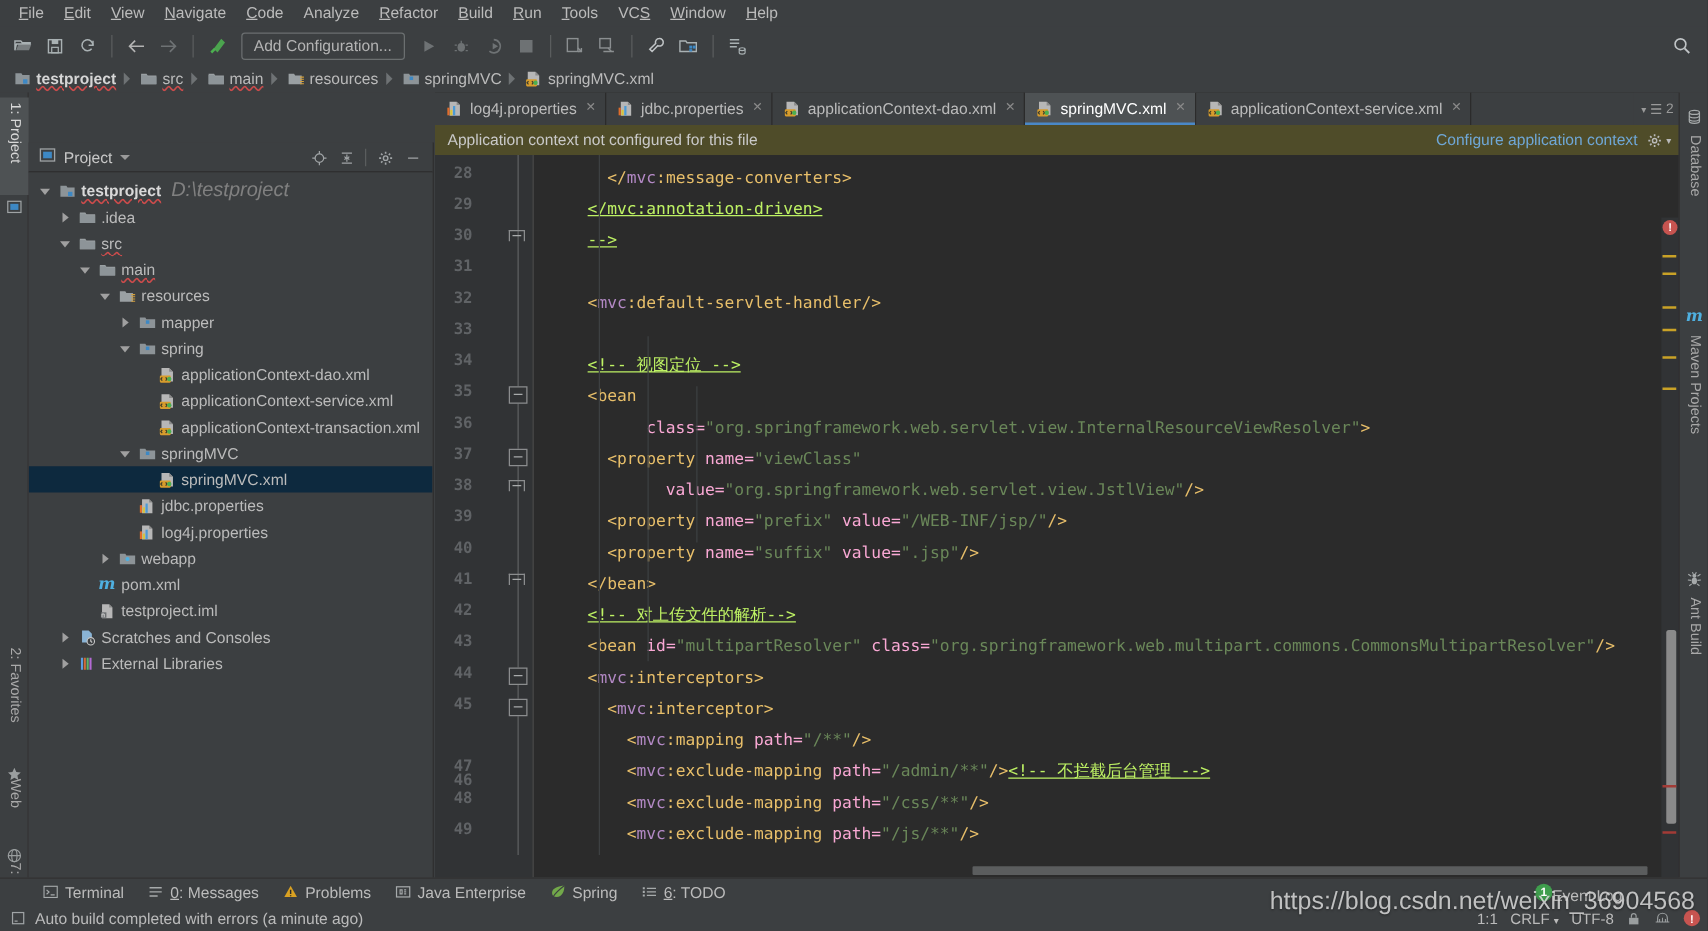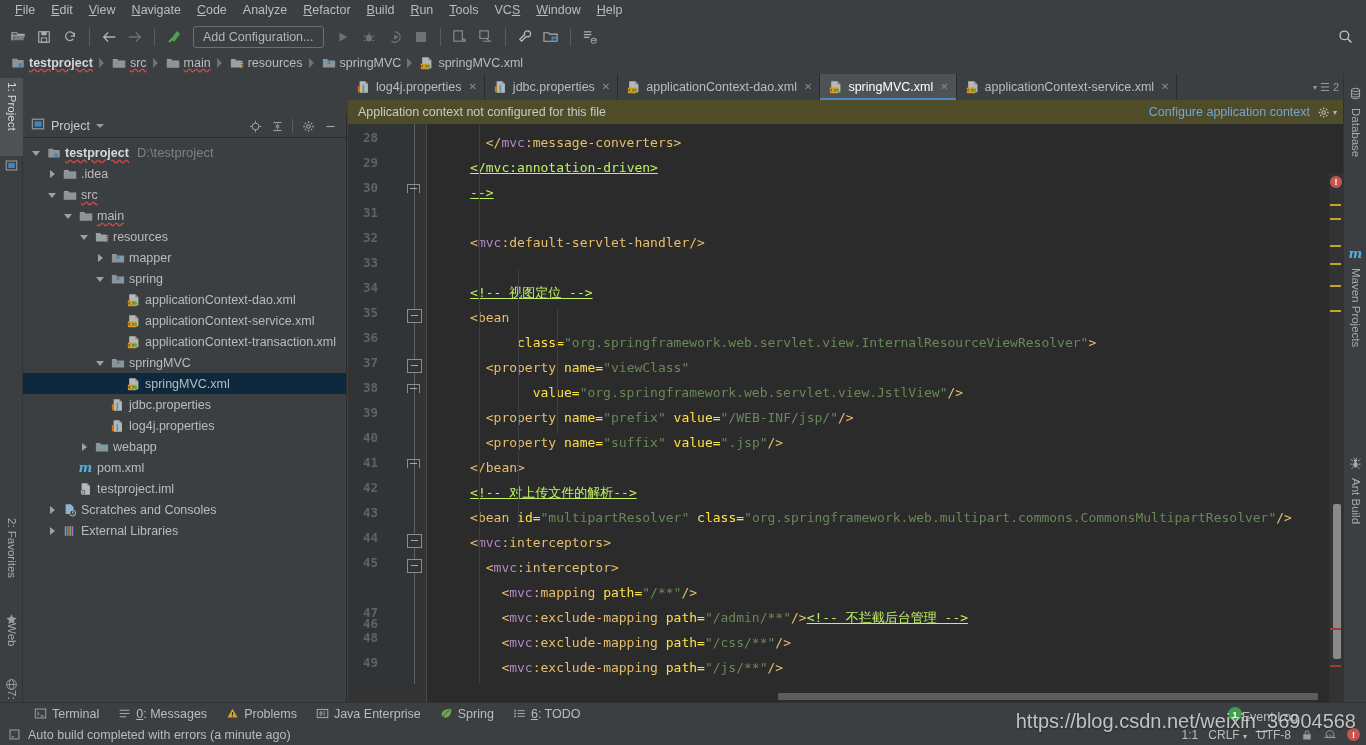--- a/index.html
+++ b/index.html
@@ -106,21 +106,21 @@
          font-size:12.5px; color:#bbbbbb; padding-right:6px; }
   .node.sel{ background:#0d293e; }
   .tw{ width:16px; height:16px; flex:0 0 16px; position:relative; }
   .tw.r:before{ content:""; position:absolute; left:5px; top:4px;
     border-top:4px solid transparent; border-bottom:4px solid transparent; border-left:5px solid #a0a0a0; }
   .tw.d:before{ content:""; position:absolute; left:3px; top:6px;
     border-left:4px solid transparent; border-right:4px solid transparent; border-top:5px solid #a0a0a0; }
   .nico{ width:17px; height:16px; flex:0 0 17px; display:flex; align-items:center; justify-content:center; margin-right:3px;}
   .nlabel{ }
   .nlabel.bold{ font-weight:bold; color:#d8d8d8; }
-  .npath{ color:#808080; margin-left:8px; font-size:13px;}
+  .npath{ color:#808080; margin-left:8px; font-size:16px;font-style:italic;}
   .uwave{ text-decoration:underline; text-decoration-style:wavy; text-decoration-color:#cc4b4b;
           text-underline-offset:2px;}
 
   
   .editor{
     position:absolute; left:348px; top:0; width:995px; height:628px; background:#2b2b2b;
   }
   .etabs{
     height:26px; background:#3c3f41; display:flex; align-items:stretch; position:relative;
     overflow:hidden;
@@ -180,21 +180,21 @@
   .vsep{ position:absolute; left:78px; top:0; width:1px; height:100%; background:#4b4b4b; }
 
   .codetext{
     position:absolute; left:79px; top:0; right:0; bottom:0;
     font-family:"DejaVu Sans Mono", monospace; font-size:13px; line-height:25px;
     white-space:pre; overflow:hidden;
   }
   .cl{ position:absolute; left:0; height:25px; white-space:pre; }
   .t-tag{ color:#e8bf6a; }
   .t-ns{ color:#b389c5; }
-  .t-attr{ color:#fde047; }
+  .t-attr{ color:#f9a8d4; }
   .t-val{ color:#6a8759; }
   .t-cmt{ color:#bef264;text-decoration:underline; }
 
   
   .iguide{ position:absolute; width:1px; background:#3d4042; }
 
   
   .hscroll{
     position:absolute; left:79px; bottom:2px; height:7px; background:transparent;
   }

